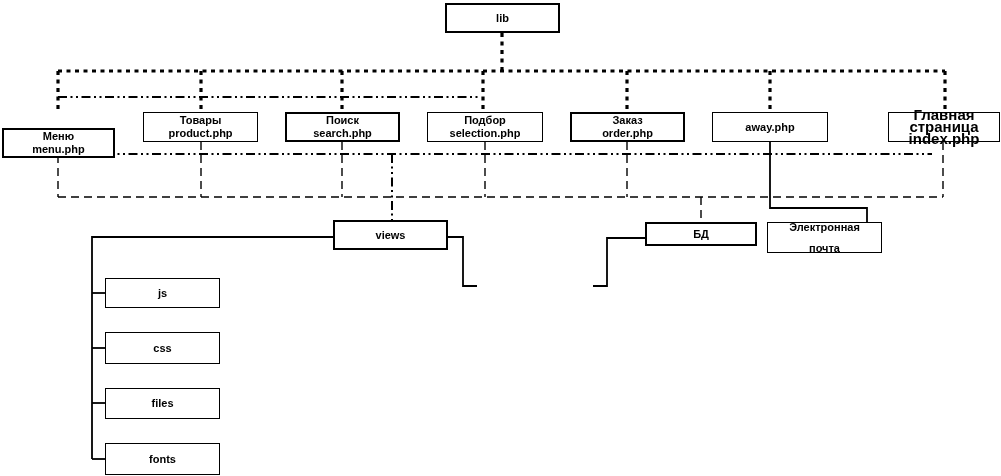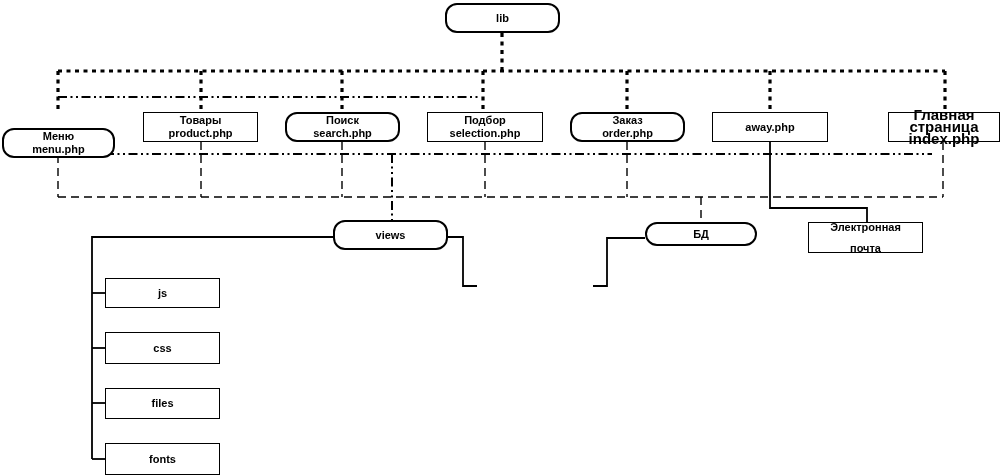--- a/index.html
+++ b/index.html
@@ -57,21 +57,20 @@
     align-items: center;
     justify-content: center;
     text-align: center;
     font-weight: bold;
     font-size: 11px;
     line-height: 13px;
     color: #000000;
   }
   .node.bold {
     border-width: 2px;
-    border-radius: 12px;
   }
   .node.small {
     font-size: 15px;
     line-height: 12px;
   }
 </style>
 </head>
 <body>
 
 <div id="canvas">
@@ -151,21 +150,21 @@
 
   <div class="node bold" style="left:333px; top:220px; width:115px; height:30px;">
     <span>views</span>
   </div>
 
 
   <div class="node bold" style="left:645px; top:222px; width:112px; height:24px;">
     <span>БД</span>
   </div>
 
-  <div class="node" style="left:808px; top:222px; width:115px; height:31px;gap:8px;">
+  <div class="node" style="left:767px; top:222px; width:115px; height:31px;gap:8px;">
     <span>Электронная</span>
     <span>почта</span>
   </div>
 
   <div class="node" style="left:105px; top:278px; width:115px; height:30px;">
     <span>js</span>
   </div>
 
   <div class="node" style="left:105px; top:332px; width:115px; height:32px;">
     <span>css</span>

